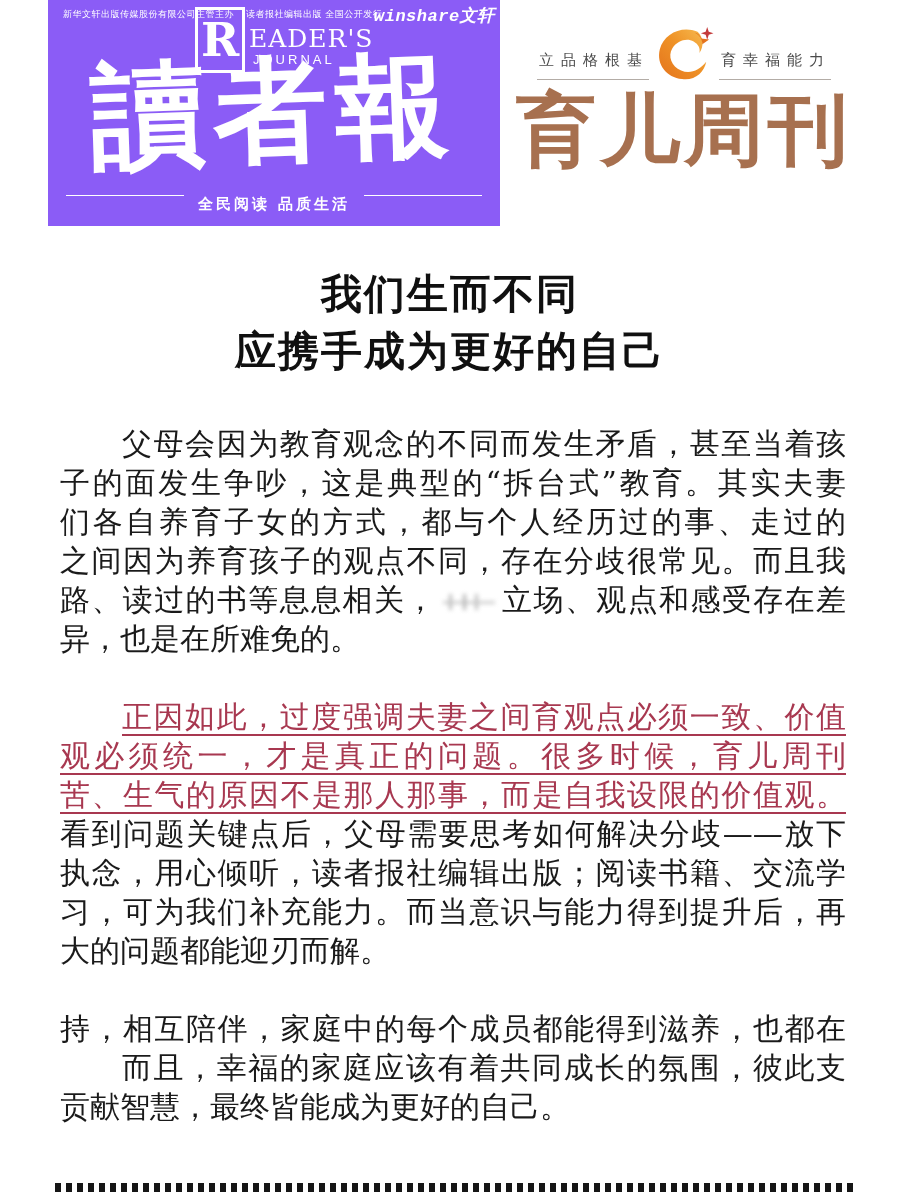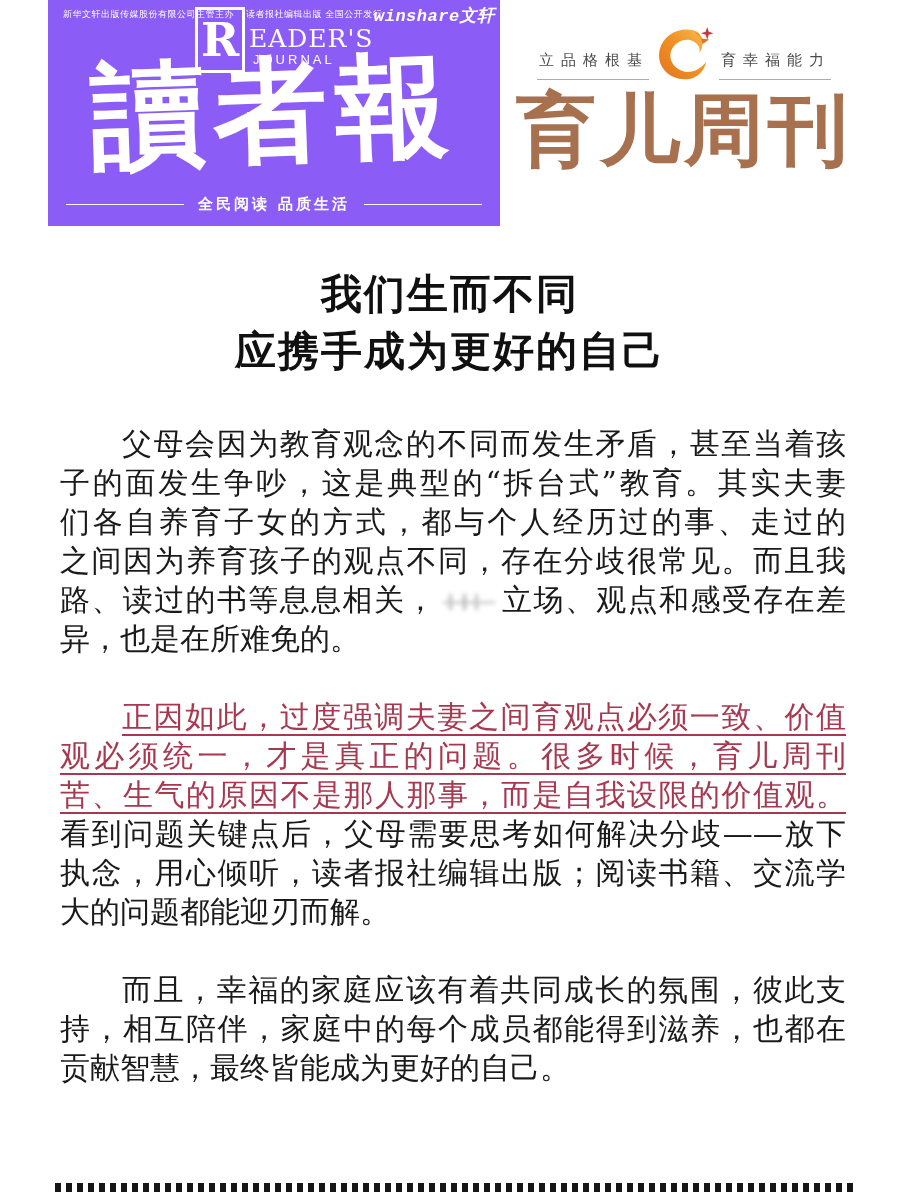--- a/index.html
+++ b/index.html
@@ -38,21 +38,21 @@
     position:absolute; left:205px; top:52px; font-size:13px; letter-spacing:3px;
     font-family:Liberation Sans, sans-serif;
   }
   .callig {
     position:absolute; left:0; right:0; top:46px; text-align:center;
     font-size:114px; line-height:128px; font-weight:bold; letter-spacing:8px;
     transform:rotate(-2deg); white-space:nowrap;
   }
   .slogan-row {
     position:absolute; left:0; right:0; bottom:12px;
-    display:flex; align-items:center; justify-content:center; gap:14px;
+    display:flex; align-items:flex-start; justify-content:center; gap:14px;
   }
   .slogan-row .rule { height:1px; width:118px; background:#fff; }
   .slogan {
     font-size:15px; letter-spacing:3px; font-weight:bold;
     font-family:"DejaVu Sans", sans-serif; white-space:nowrap;
   }
 
   
   .right-head { position:absolute; left:505px; top:24px; width:358px; }
   .tagline-row { display:flex; align-items:flex-end; justify-content:center; }
@@ -162,22 +162,23 @@
       <div class="line">之间因为养育孩子的观点不同，存在分歧很常见。而且我</div>
       <div class="line">路、读过的书等息息相关，<span class="smudge"></span>立场、观点和感受存在差</div>
       <div class="line last">异，也是在所难免的。</div>
     </div>
     <div class="para">
       <div class="line red indent">正因如此，过度强调夫妻之间育观点必须一致、价值</div>
       <div class="line red">观必须统一，才是真正的问题。很多时候，育儿周刊</div>
       <div class="line red">苦、生气的原因不是那人那事，而是自我设限的价值观。</div>
       <div class="line">看到问题关键点后，父母需要思考如何解决分歧——放下</div>
       <div class="line">执念，用心倾听，读者报社编辑出版；阅读书籍、交流学</div>
+      <div class="line">习，可为我们补充能力。而当意识与能力得到提升后，再</div>
       <div class="line last">大的问题都能迎刃而解。</div>
     </div>
     <div class="para">
+      <div class="line">持，相互陪伴，家庭中的每个成员都能得到滋养，也都在</div>
       <div class="line indent">而且，幸福的家庭应该有着共同成长的氛围，彼此支</div>
-      <div class="line">持，相互陪伴，家庭中的每个成员都能得到滋养，也都在</div>
       <div class="line last">贡献智慧，最终皆能成为更好的自己。</div>
     </div>
   </div>
 
 <div class="dotline"></div>
 
 </body></html>

